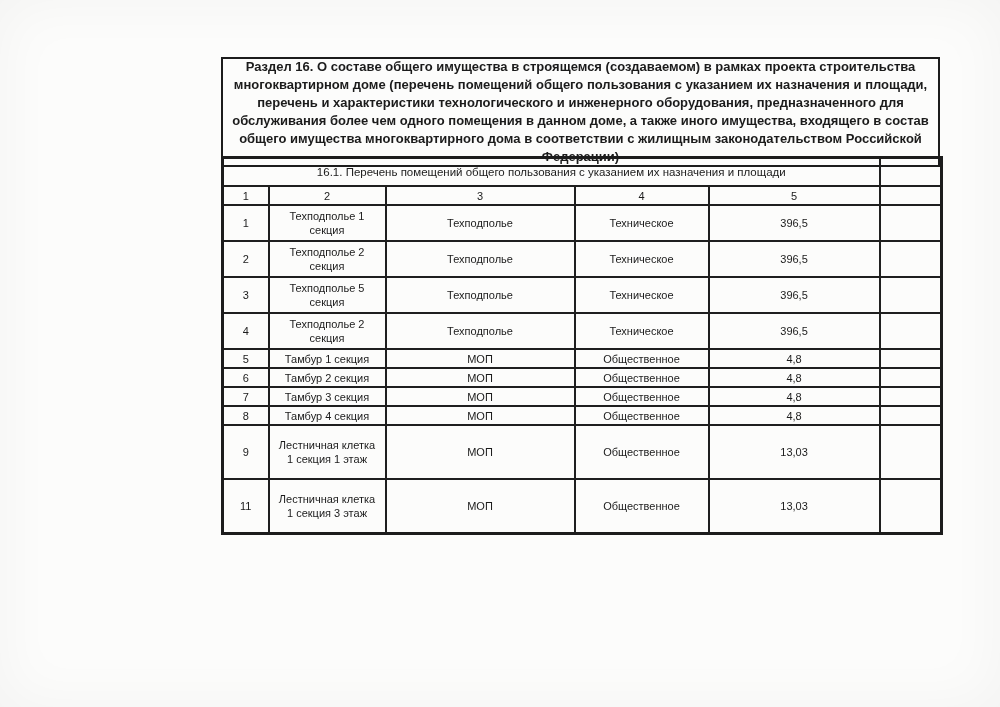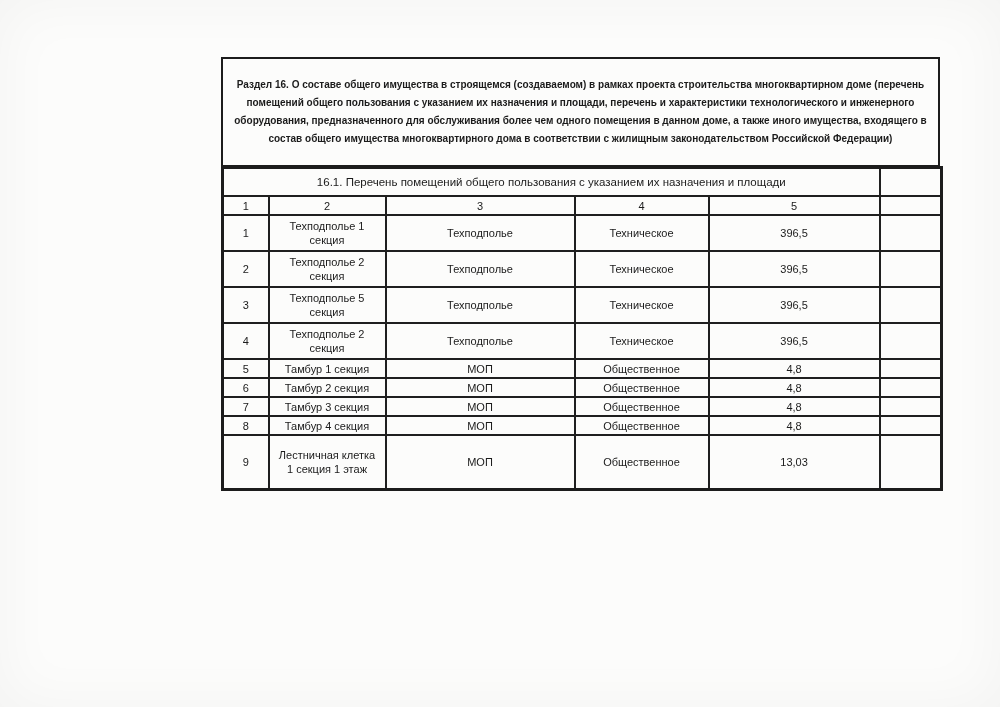--- a/index.html
+++ b/index.html
@@ -26,28 +26,28 @@
     top: 57px;
     width: 719px;
     height: 110px;
     box-sizing: border-box;
     border: 2.5px solid #1c1c1c;
     display: flex;
     align-items: center;
     justify-content: center;
     text-align: center;
     font-weight: bold;
-    font-size: 10px;
+    font-size: 13px;
     line-height: 18px;
     padding: 2px 1px;
   }
   table.premises {
     position: absolute;
     left: 221px;
-    top: 166px;
+    top: 156px;
     width: 719px;
     border-collapse: collapse;
     table-layout: fixed;
     font-size: 11px;
     color: #1b1b1b;
     border-radius: 10px;
   }
   table.premises td, table.premises th {
     border: 2px solid #1f1f1f;
     text-align: center;
@@ -174,16 +174,24 @@
     </tr>
 
     <tr class="h53">
       <td>9</td>
       <td>Лестничная клетка 1 секция 1 этаж</td>
       <td>МОП</td>
       <td>Общественное</td>
       <td>13,03</td>
       <td class="empty-cell"></td>
     </tr>
+    <tr class="h53">
+      <td>11</td>
+      <td>Лестничная клетка 1 секция 3 этаж</td>
+      <td>МОП</td>
+      <td>Общественное</td>
+      <td>13,03</td>
+      <td class="empty-cell"></td>
+    </tr>
   </tbody>
     </table>
 
 </div>
 
 </body></html>

